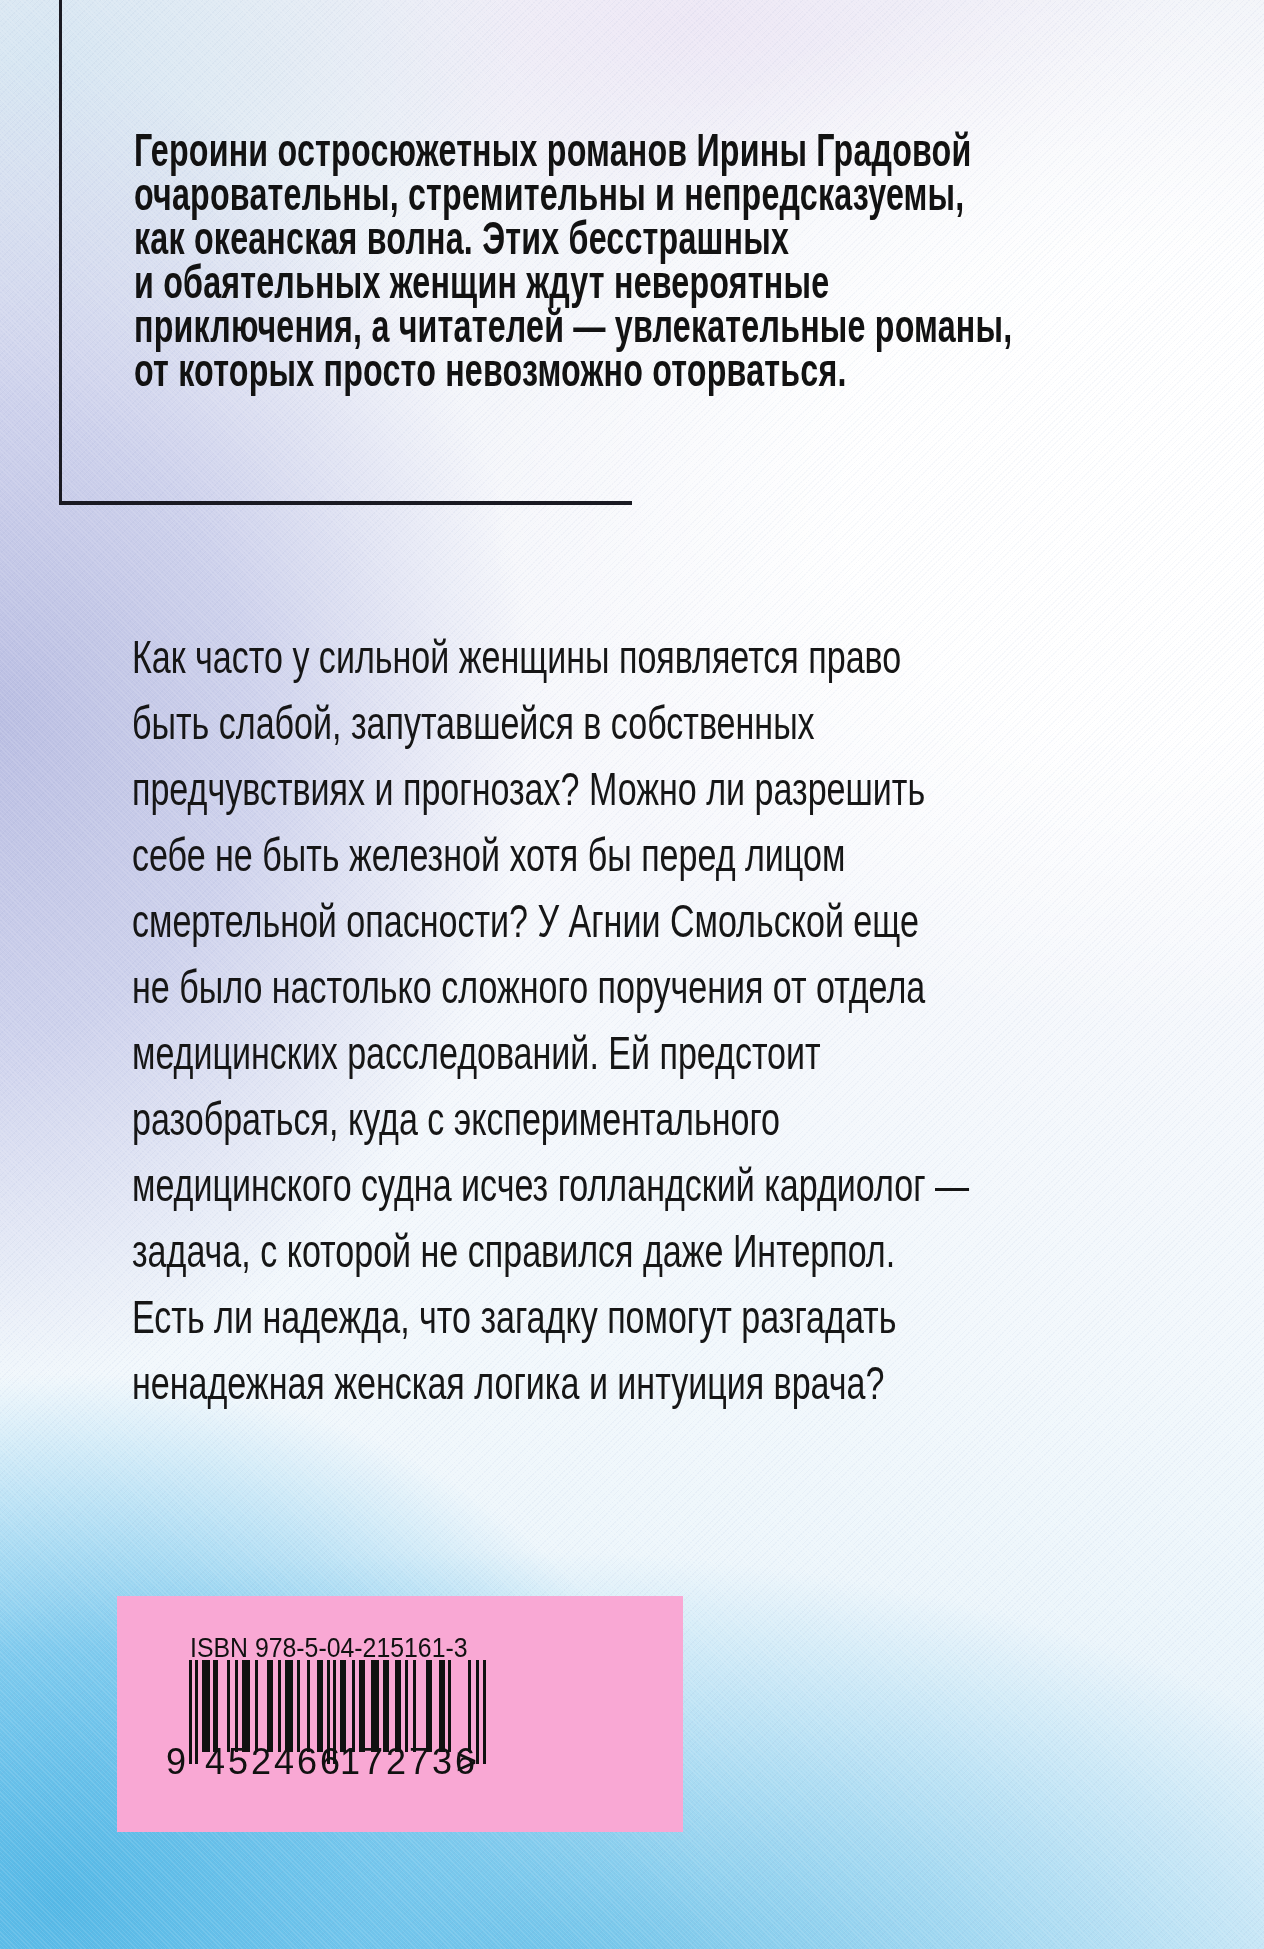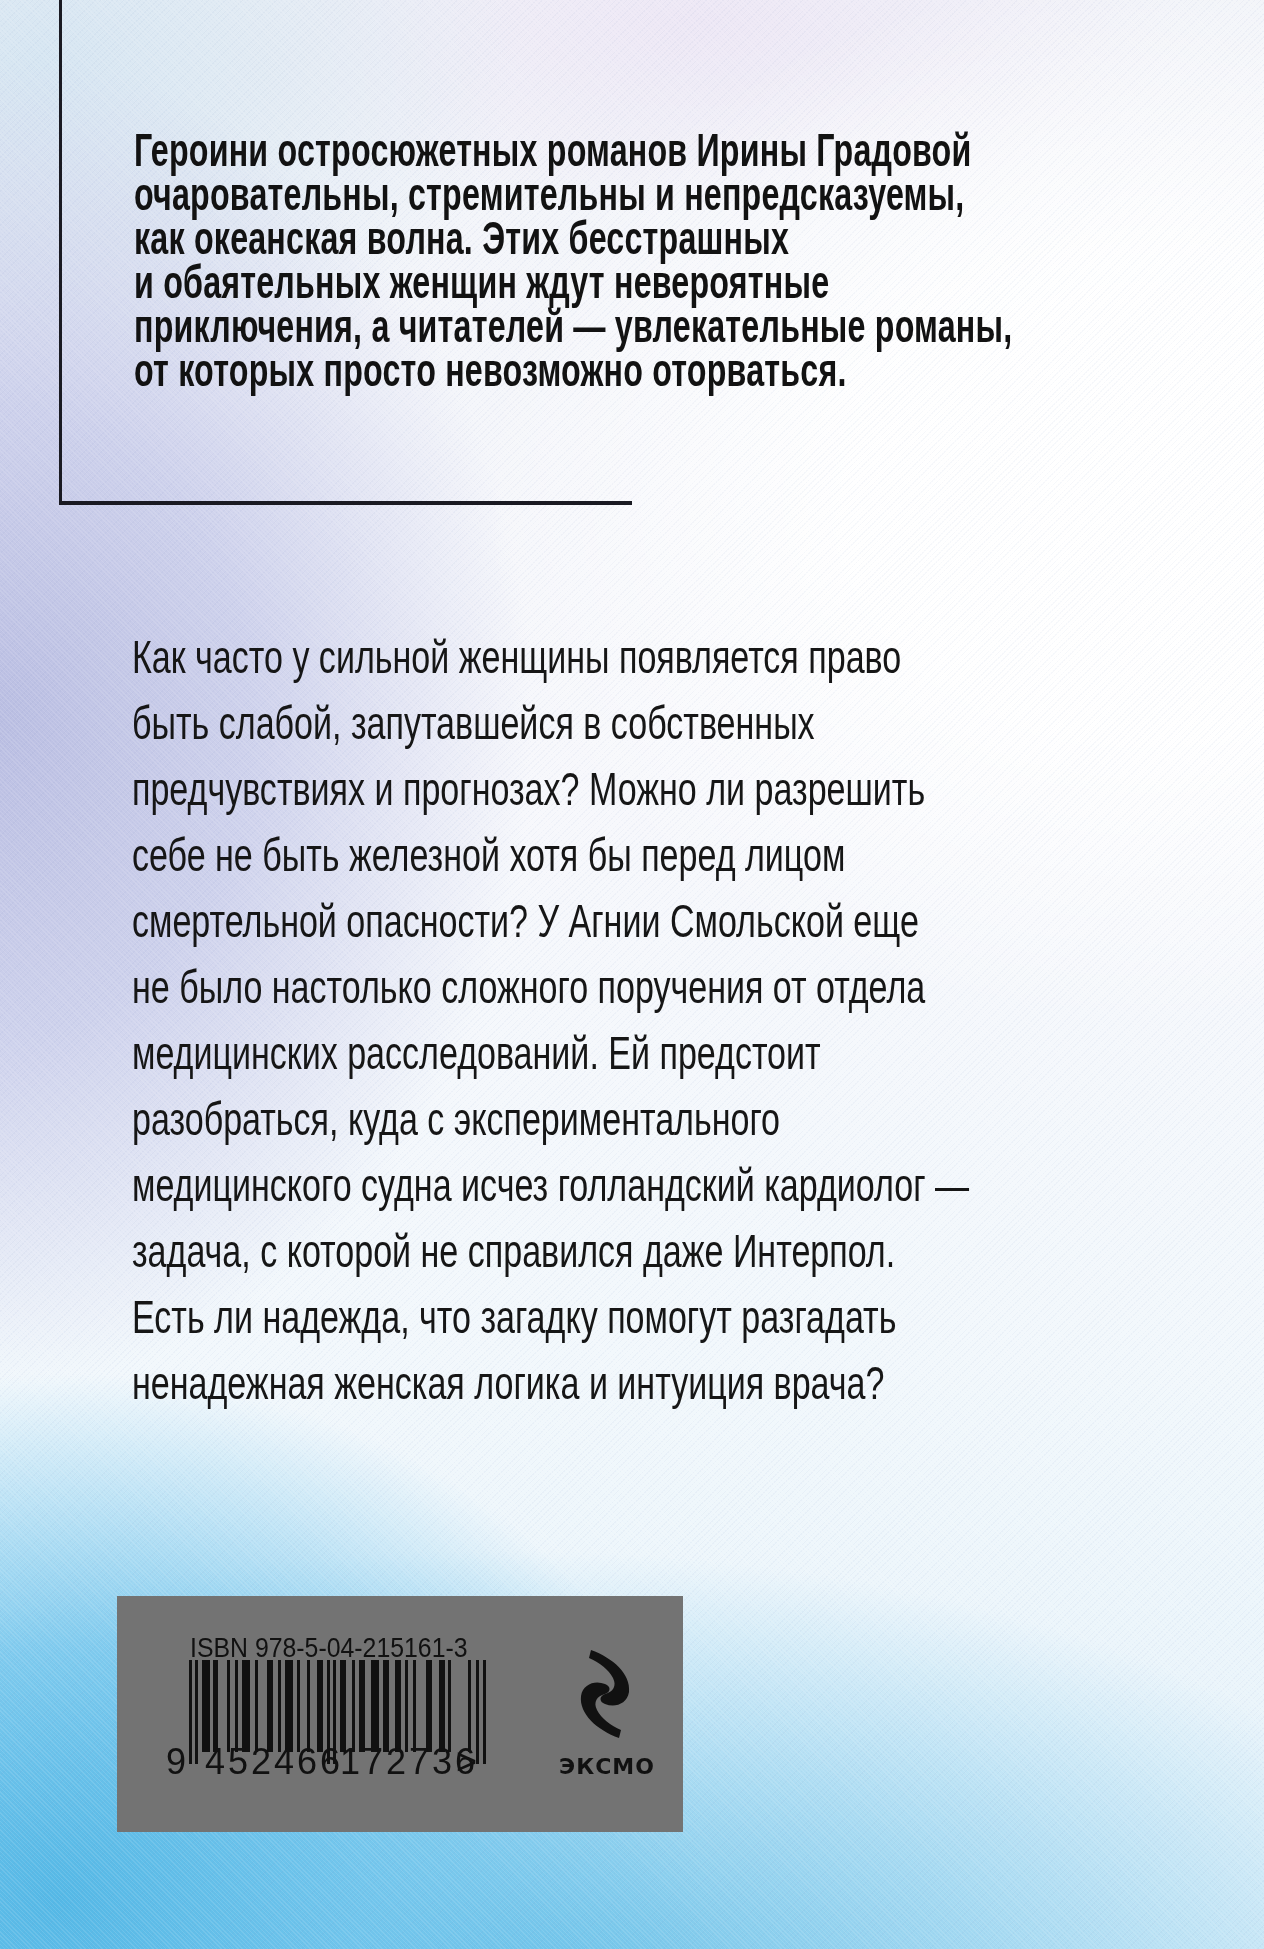--- a/index.html
+++ b/index.html
@@ -99,21 +99,21 @@
       color: #161616;
     }
 
     
     .isbn-box {
       position: absolute;
       left: 117px;
       top: 1596px;
       width: 566px;
       height: 236px;
-      background: #737373;
+      background: #f9a8d4;
     }
     .isbn-label {
       position: absolute;
       left: 73px;
       top: 37px;
       font-family: "Liberation Sans", sans-serif;
       font-size: 27px;
       line-height: 30px;
       white-space: nowrap;
       transform: scaleX(0.92);
@@ -251,20 +251,13 @@
     </g>
   </svg>
 
   <div class="barcode-digits">
     <span class="digit-group digit-first">9</span>
     <span class="digit-group digit-left">452466</span>
     <span class="digit-group digit-right">172736</span>
     <span class="digit-group digit-arrow">&gt;</span>
   </div>
 
-  <div class="publisher-logo">
-    <svg class="logo-glyph" viewBox="0 0 72 96">
-      <path d="M22 4 C44 12 62 28 60 46 C58 58 46 62 36 58 C30 56 30 50 36 48 C44 46 48 40 44 32 C40 24 30 16 20 12 Z" fill="#111"></path>
-      <path d="M50 92 C28 84 10 68 12 50 C14 38 26 34 36 38 C42 40 42 46 36 48 C28 50 24 56 28 64 C32 72 42 80 52 84 Z" fill="#111"></path>
-    </svg>
-    <div class="logo-text">ЭКСМО</div>
-  </div>
 </div>
 
 </body></html>

